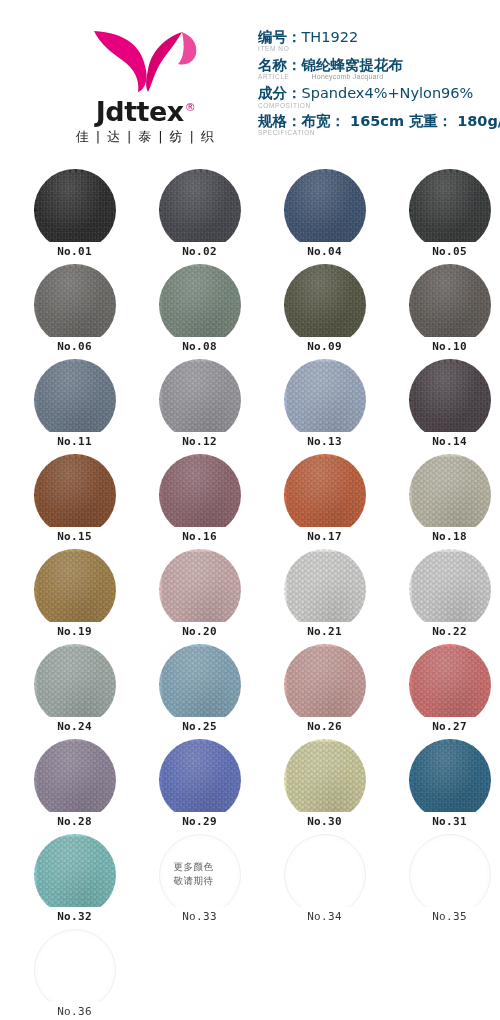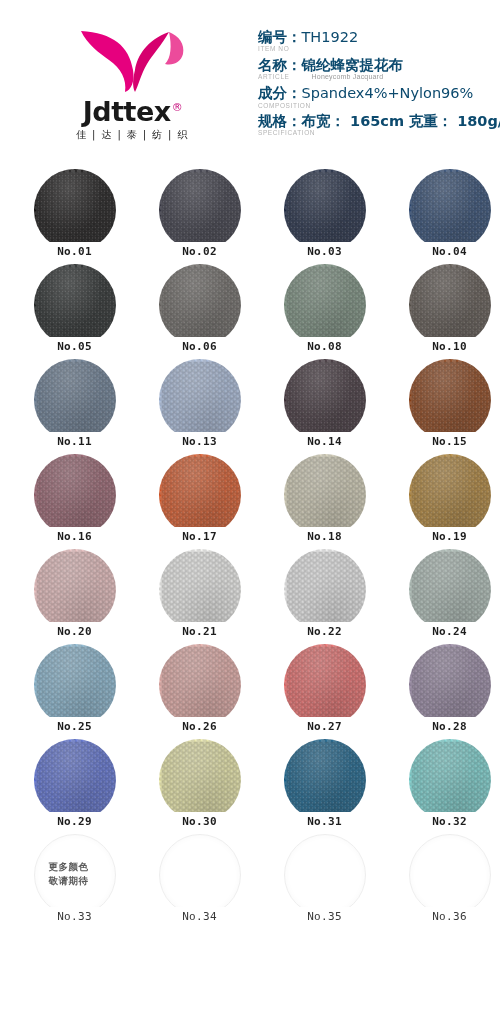--- a/index.html
+++ b/index.html
@@ -23,21 +23,21 @@
   }
 
   
   .header {
     position: relative;
     height: 155px;
     width: 500px;
   }
   .logo-block {
     position: absolute;
-    left: 40px;
+    left: 53px;
     top: 26px;
     width: 185px;
     height: 115px;
   }
   .logo-mark {
     position: relative;
     width: 120px;
     height: 70px;
     margin: 0 auto 2px auto;
   }
@@ -55,21 +55,21 @@
   .logo-word .reg {
     font-size: 11px;
     vertical-align: super;
     font-weight: 400;
     color: #c7127e;
     margin-left: 1px;
   }
   .logo-sub {
     text-align: center;
     font-family: "DejaVu Sans", sans-serif;
-    font-size: 10px;
+    font-size: 13px;
     letter-spacing: 1.4px;
     color: #1a1a1a;
     margin-top: 3px;
   }
 
   .spec-block {
     position: absolute;
     left: 258px;
     top: 28px;
     width: 238px;
@@ -182,21 +182,21 @@
   }
   .disc.empty::after { display: none; }
 
   .soon {
     position: absolute;
     left: 0; right: 12px;
     top: 26px;
     text-align: center;
     font-family: "DejaVu Sans", sans-serif;
     font-size: 9.5px;
-    font-weight: 700;
+    font-weight: 400;
     line-height: 1.5;
     color: #5b5b5b;
     letter-spacing: 0.5px;
     pointer-events: none;
   }
 
   .label {
     position: absolute;
     left: 50%;
     transform: translateX(-50%);
@@ -276,28 +276,20 @@
       <div class="cell">
         <div class="swatch-wrap">
           <div class="disc" style="background-color: rgb(58, 58, 70);">
             <div class="sheen"></div>
           </div>
           <div class="label">No.02</div>
         </div>
       </div>
       <div class="cell">
         <div class="swatch-wrap">
-          <div class="disc" style="background-color: rgb(30, 42, 68);">
-            <div class="sheen"></div>
-          </div>
-          <div class="label">No.03</div>
-        </div>
-      </div>
-      <div class="cell">
-        <div class="swatch-wrap">
           <div class="disc" style="background-color: rgb(46, 74, 116);">
             <div class="sheen"></div>
           </div>
           <div class="label">No.04</div>
         </div>
       </div>
       <div class="cell">
         <div class="swatch-wrap">
           <div class="disc" style="background-color: rgb(36, 40, 40);">
             <div class="sheen"></div>
@@ -316,32 +308,48 @@
       <div class="cell">
         <div class="swatch-wrap">
           <div class="disc" style="background-color: rgb(125, 147, 130);">
             <div class="sheen"></div>
           </div>
           <div class="label">No.08</div>
         </div>
       </div>
       <div class="cell">
         <div class="swatch-wrap">
+          <div class="disc" style="background-color: rgb(79, 79, 54);">
+            <div class="sheen"></div>
+          </div>
+          <div class="label">No.09</div>
+        </div>
+      </div>
+      <div class="cell">
+        <div class="swatch-wrap">
           <div class="disc" style="background-color: rgb(95, 87, 80);">
             <div class="sheen"></div>
           </div>
           <div class="label">No.10</div>
         </div>
       </div>
       <div class="cell">
         <div class="swatch-wrap">
           <div class="disc" style="background-color: rgb(107, 127, 150);">
             <div class="sheen"></div>
           </div>
           <div class="label">No.11</div>
+        </div>
+      </div>
+      <div class="cell">
+        <div class="swatch-wrap">
+          <div class="disc" style="background-color: rgb(169, 168, 176);">
+            <div class="sheen"></div>
+          </div>
+          <div class="label">No.12</div>
         </div>
       </div>
       <div class="cell">
         <div class="swatch-wrap">
           <div class="disc" style="background-color: rgb(174, 193, 224);">
             <div class="sheen"></div>
           </div>
           <div class="label">No.13</div>
         </div>
       </div>

